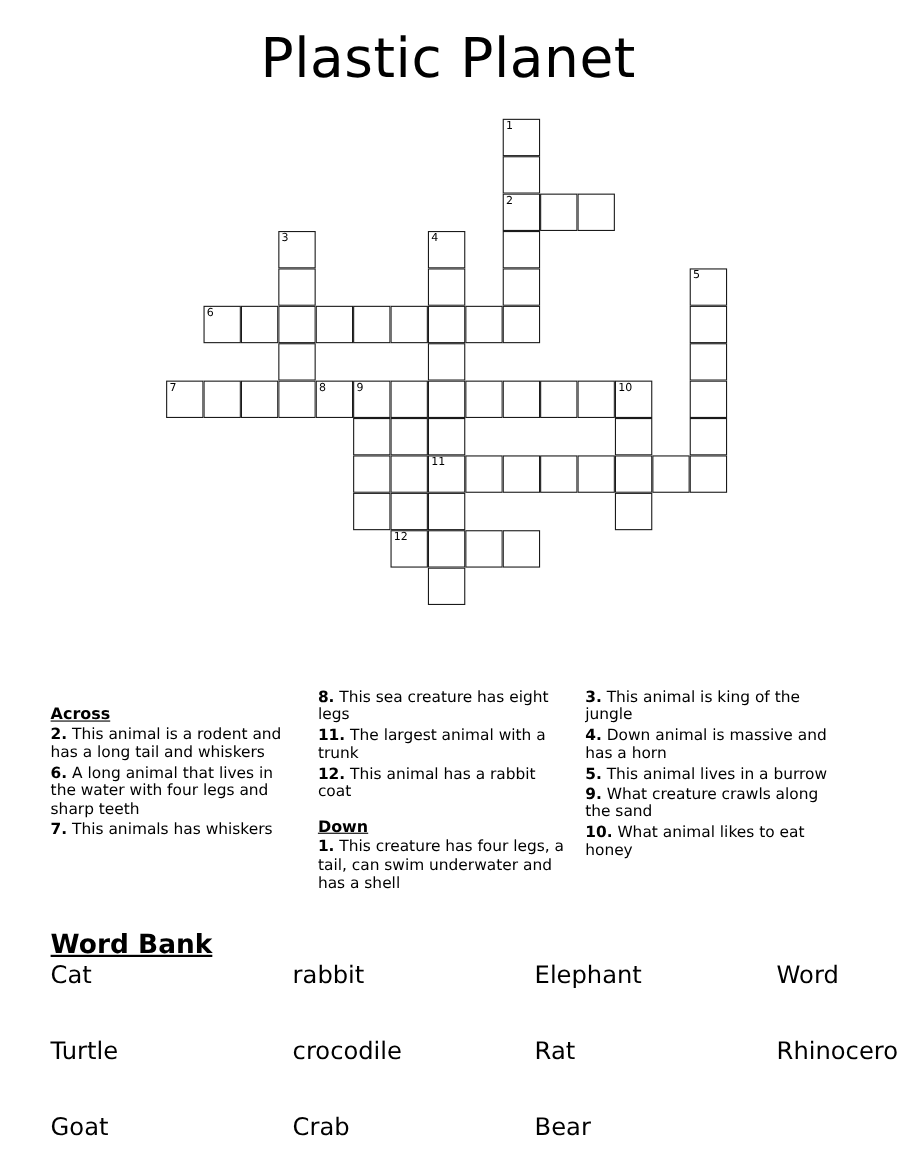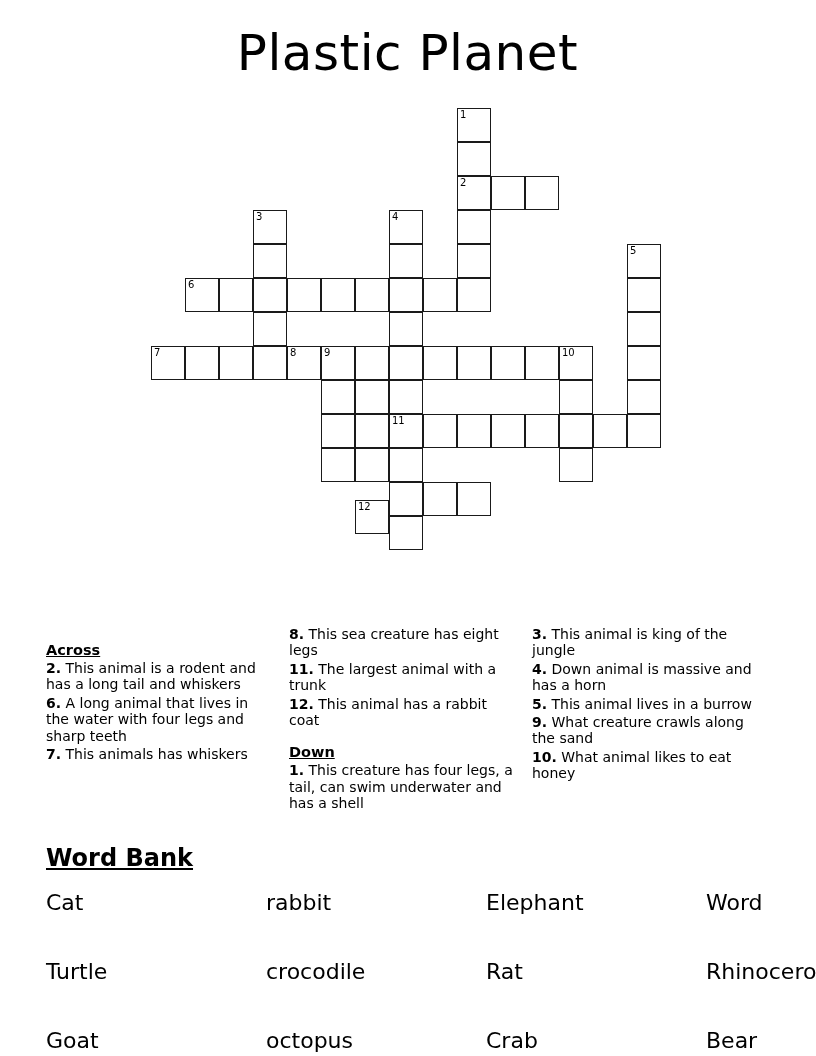--- a/index.html
+++ b/index.html
@@ -92,21 +92,21 @@
     left: 46px;
     top: 844px;
     width: 730px;
   }
   #wb-title {
     font-family: "DejaVu Sans", sans-serif;
     font-size: 24px;
     font-weight: bold;
     text-decoration: underline;
     line-height: 28px;
-    margin-bottom: 16px;
+    margin-bottom: 1px;
   }
   #wb-grid {
     display: grid;
     grid-template-columns: 180px 180px 180px 190px;
     row-gap: 3px;
     gap: 40px;
   }
   .wb-word {
     font-family: "DejaVu Sans", sans-serif;
     font-size: 22px;
@@ -184,21 +184,21 @@
     <div class="cw-cell" style="left: 423px; top: 346px;"></div>
     <div class="cw-cell" style="left: 457px; top: 346px;"></div>
     <div class="cw-cell" style="left: 491px; top: 346px;"></div>
     <div class="cw-cell" style="left: 525px; top: 346px;"></div>
     <div class="cw-cell" style="left: 321px; top: 380px;"></div>
     <div class="cw-cell" style="left: 321px; top: 414px;"></div>
     <div class="cw-cell" style="left: 321px; top: 448px;"></div>
     <div class="cw-cell" style="left: 355px; top: 380px;"></div>
     <div class="cw-cell" style="left: 355px; top: 414px;"></div>
     <div class="cw-cell" style="left: 355px; top: 448px;"></div>
-    <div class="cw-cell" style="left: 355px; top: 500px;">
+    <div class="cw-cell" style="left: 355px; top: 482px;">
       <span class="cw-num">12</span>
     </div>
     <div class="cw-cell" style="left: 423px; top: 414px;"></div>
     <div class="cw-cell" style="left: 457px; top: 414px;"></div>
     <div class="cw-cell" style="left: 491px; top: 414px;"></div>
     <div class="cw-cell" style="left: 525px; top: 414px;"></div>
     <div class="cw-cell" style="left: 559px; top: 414px;"></div>
     <div class="cw-cell" style="left: 593px; top: 414px;"></div>
     <div class="cw-cell" style="left: 559px; top: 346px;">
       <span class="cw-num">10</span>
@@ -241,17 +241,16 @@
   <div id="wb-grid">
     <div class="wb-word">Cat</div>
     <div class="wb-word">rabbit</div>
     <div class="wb-word">Elephant</div>
     <div class="wb-word">Word</div>
     <div class="wb-word">Turtle</div>
     <div class="wb-word">crocodile</div>
     <div class="wb-word">Rat</div>
     <div class="wb-word">Rhinoceros</div>
     <div class="wb-word">Goat</div>
-    <div class="wb-word">octopus</div>
     <div class="wb-word">Crab</div>
     <div class="wb-word">Bear</div>
   </div>
 </div>
 
 </body></html>

